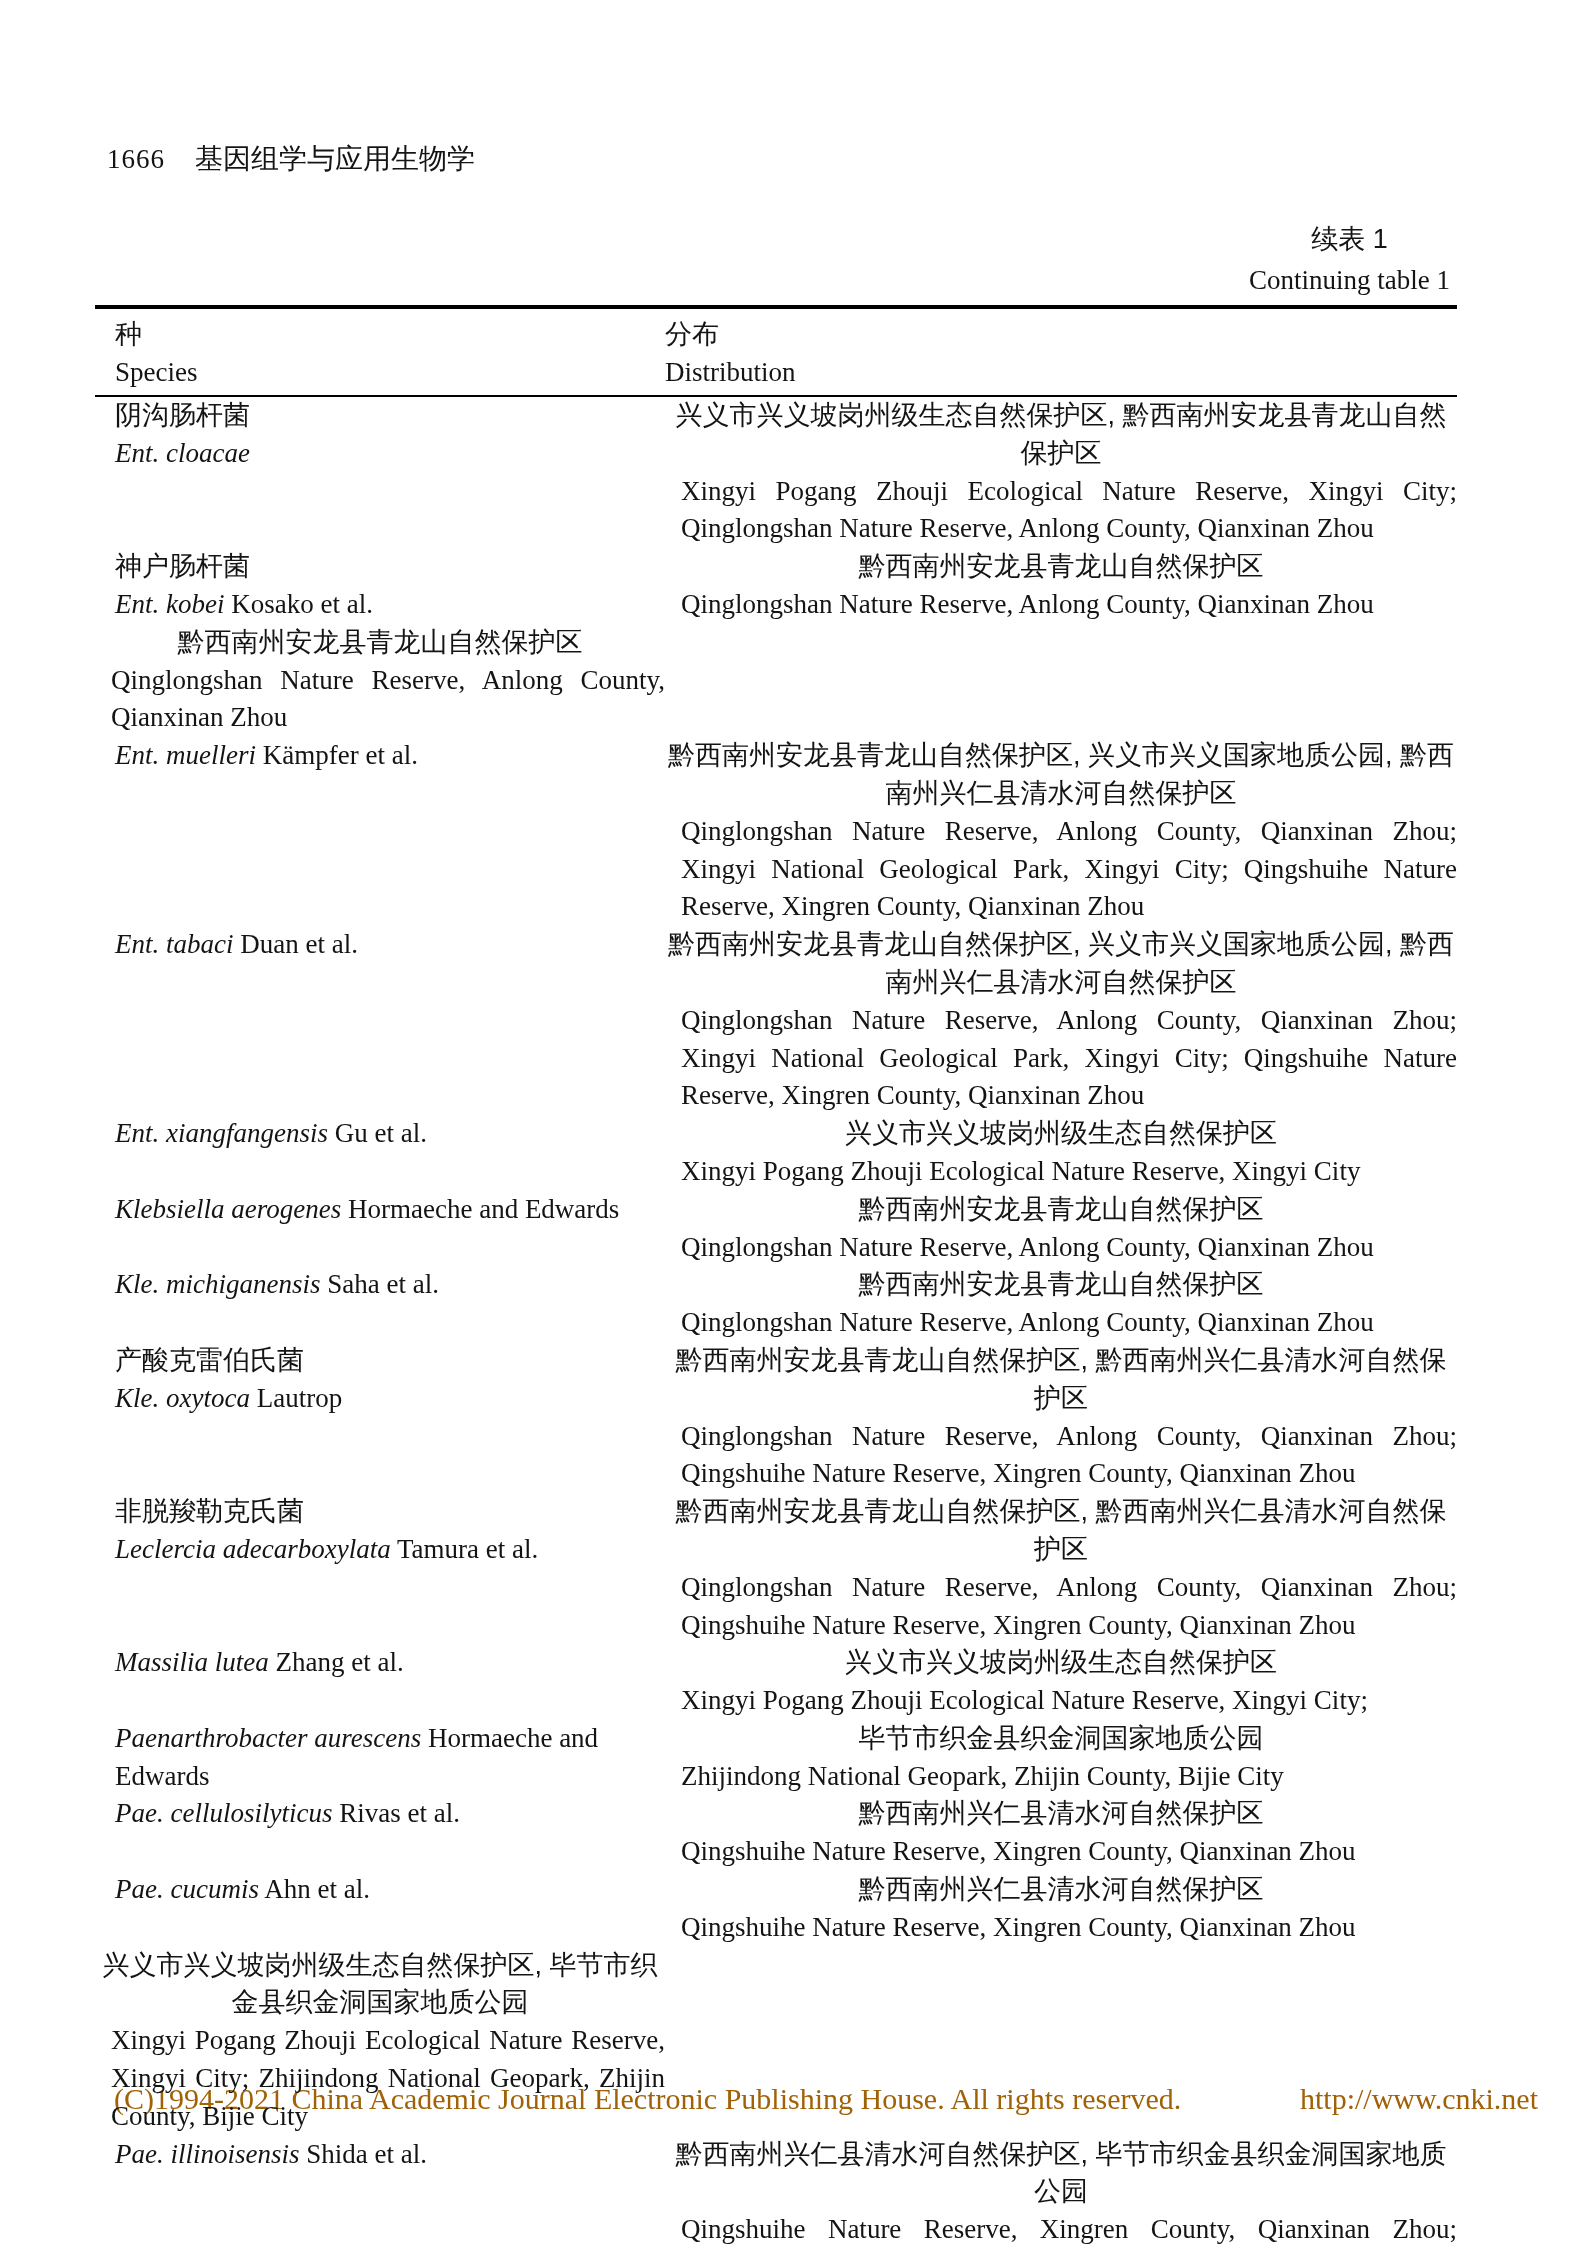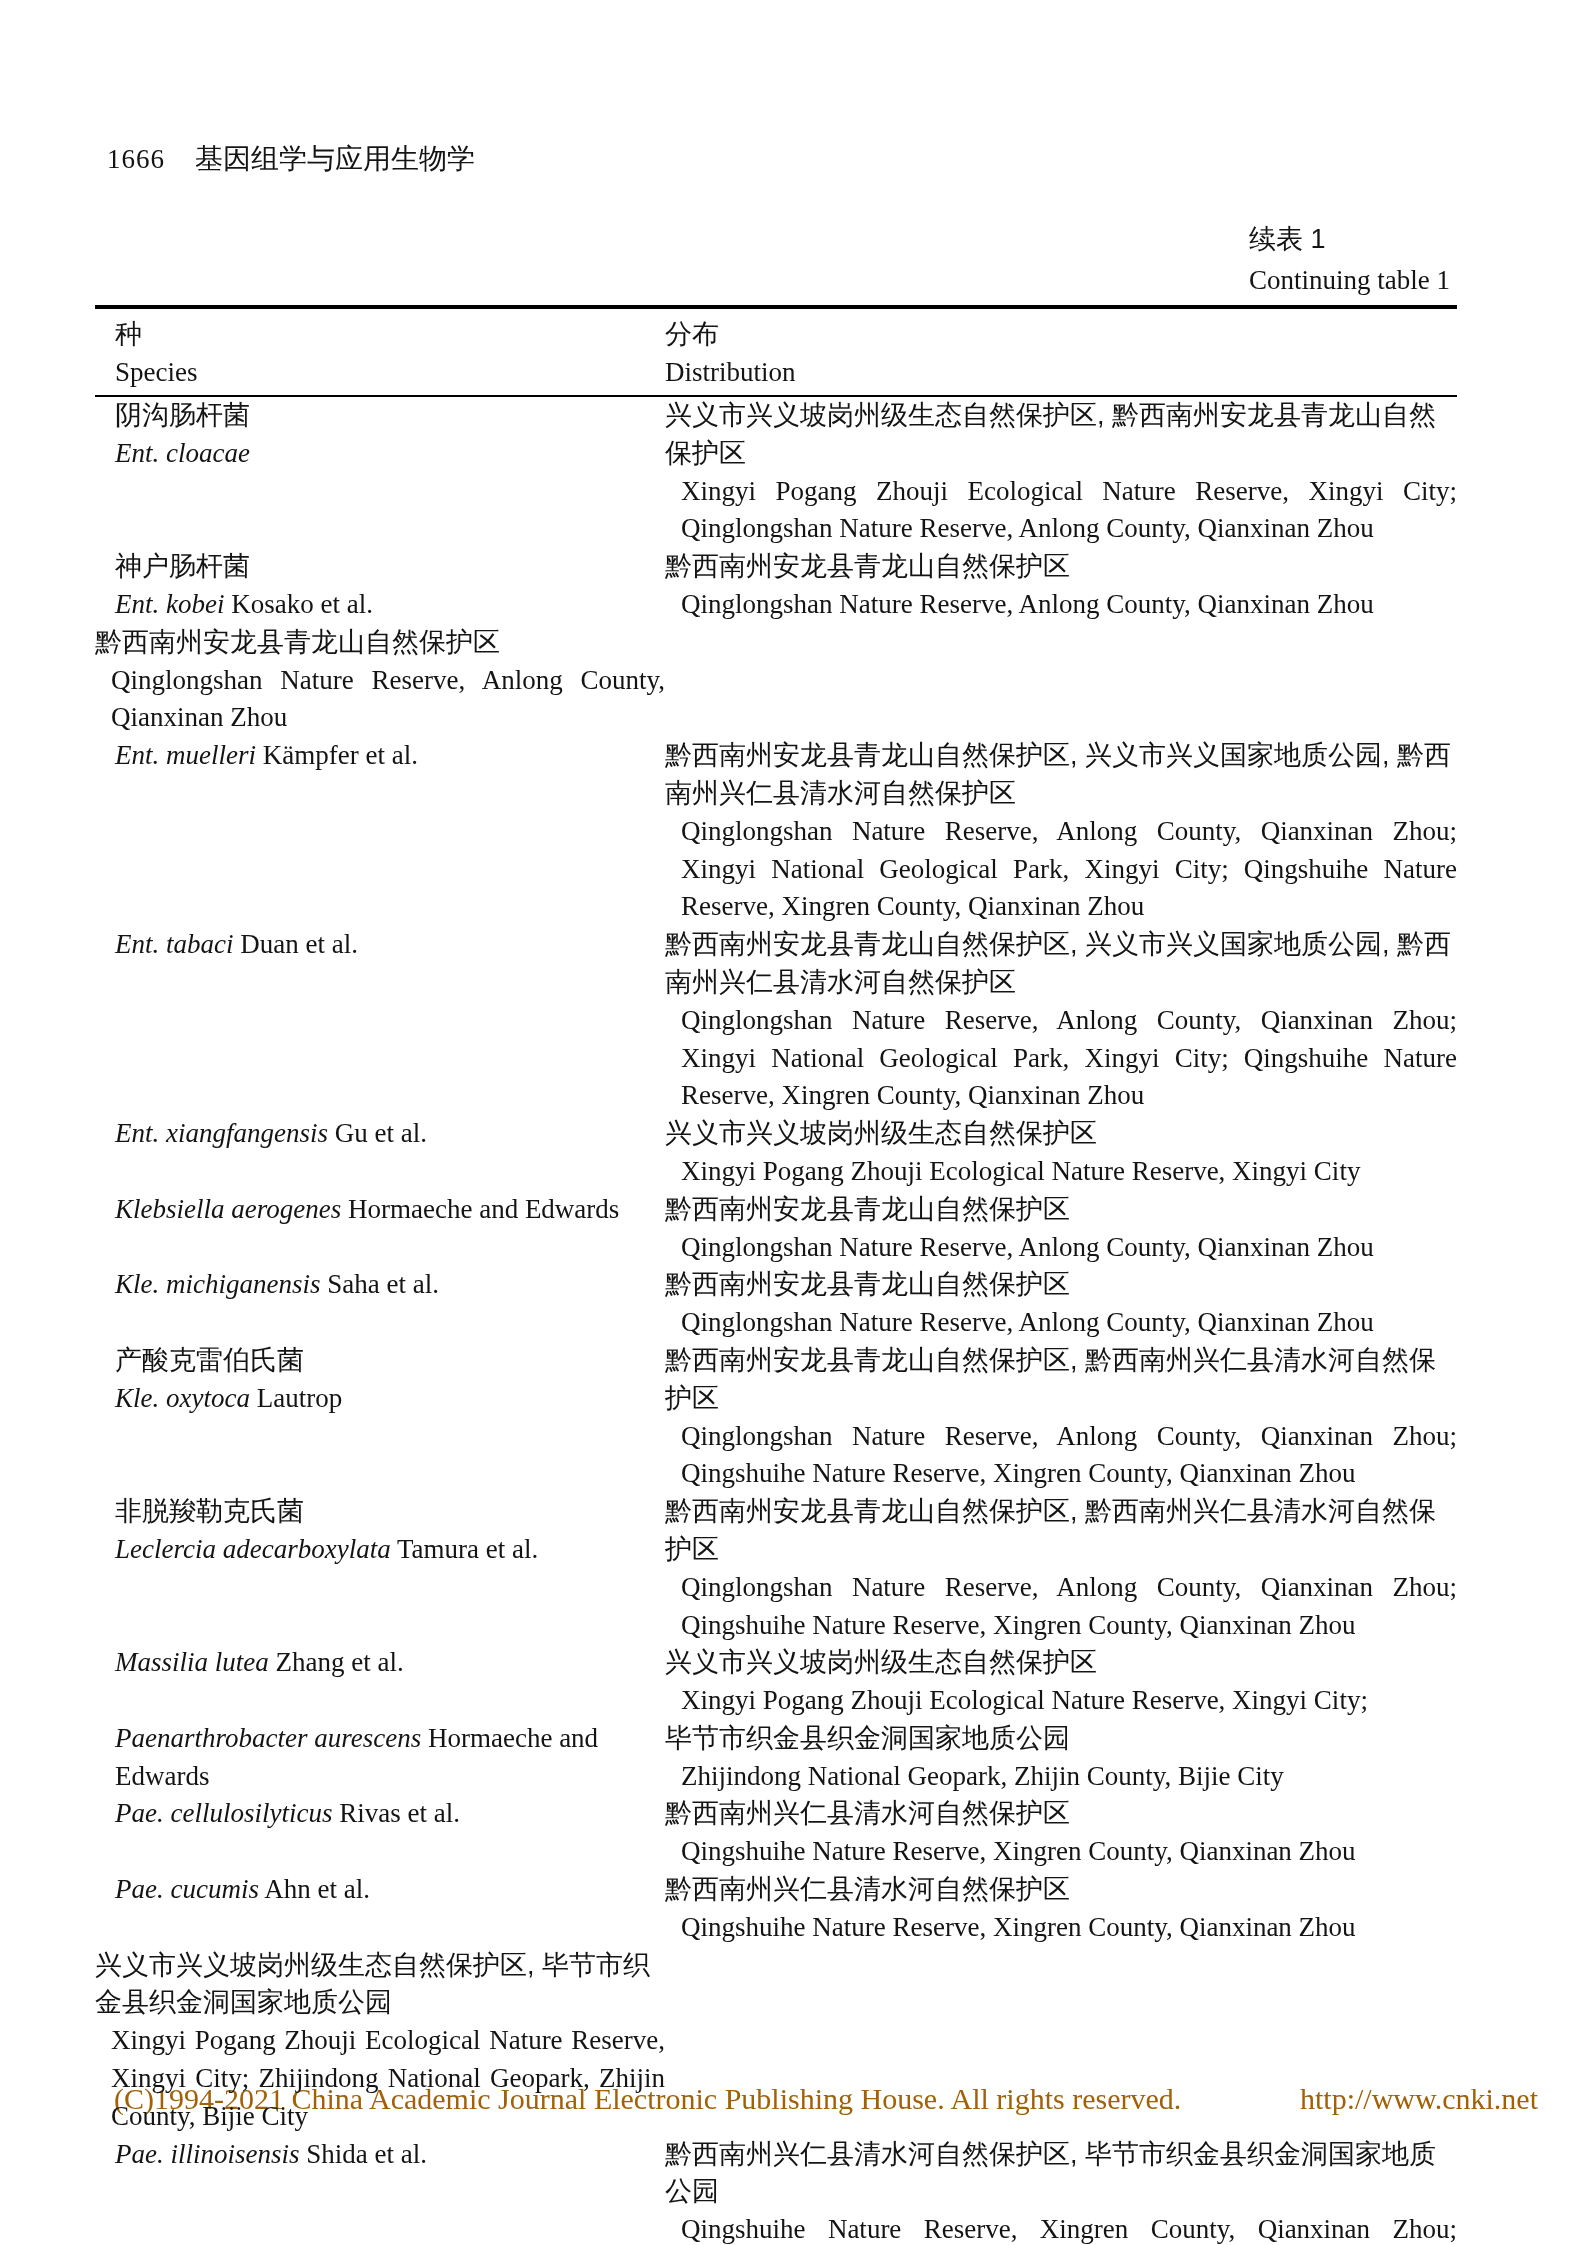--- a/index.html
+++ b/index.html
@@ -14,21 +14,21 @@
   
   .page-header{
     position:absolute;top:140px;left:107px;
     display:flex;align-items:center;white-space:nowrap;
   }
   .page-number{font-size:27px;letter-spacing:1px;}
   .journal-title{margin-left:30px;font-size:28px;}
   
   .caption{
     position:absolute;top:219px;right:125px;
-    text-align:left;line-height:41px;
+    text-align:center;line-height:41px;
   }
   .caption .cap-zh{font-size:27px;}
   .caption .cap-en{font-size:27px;}
   
   .table{
     position:absolute;left:95px;top:305px;width:1362px;
     border-top:4px solid #000;
     z-index:2;
   }
   .thead{
@@ -39,21 +39,21 @@
   .thead .th{line-height:38px;}
   .th-pad{padding-left:20px;}
   .tbody{border-bottom:5px solid #000;padding-bottom:2px;}
   .tr{display:grid;grid-template-columns:570px 792px;}
   .td{line-height:37.8px;}
   .td-species{padding-left:20px;padding-right:14px;}
   .name-zh{line-height:37.8px;}
   .latin-line{line-height:37.8px;}
   .latin{font-style:italic;}
   .auth{font-style:normal;}
-  .td-dist .dist-zh{line-height:37.8px;}
+  .td-dist .dist-zh{line-height:37.8px;text-align:center;}
   .td-dist .dist-en{line-height:37.8px;text-align:justify;margin-left:16px;}
   
   .watermark{
     position:absolute;left:114px;top:2082px;width:1424px;
     display:flex;justify-content:space-between;
     color:#a16207;font-size:30px;line-height:34px;
     white-space:nowrap;z-index:1;
   }
 </style>
 </head>

